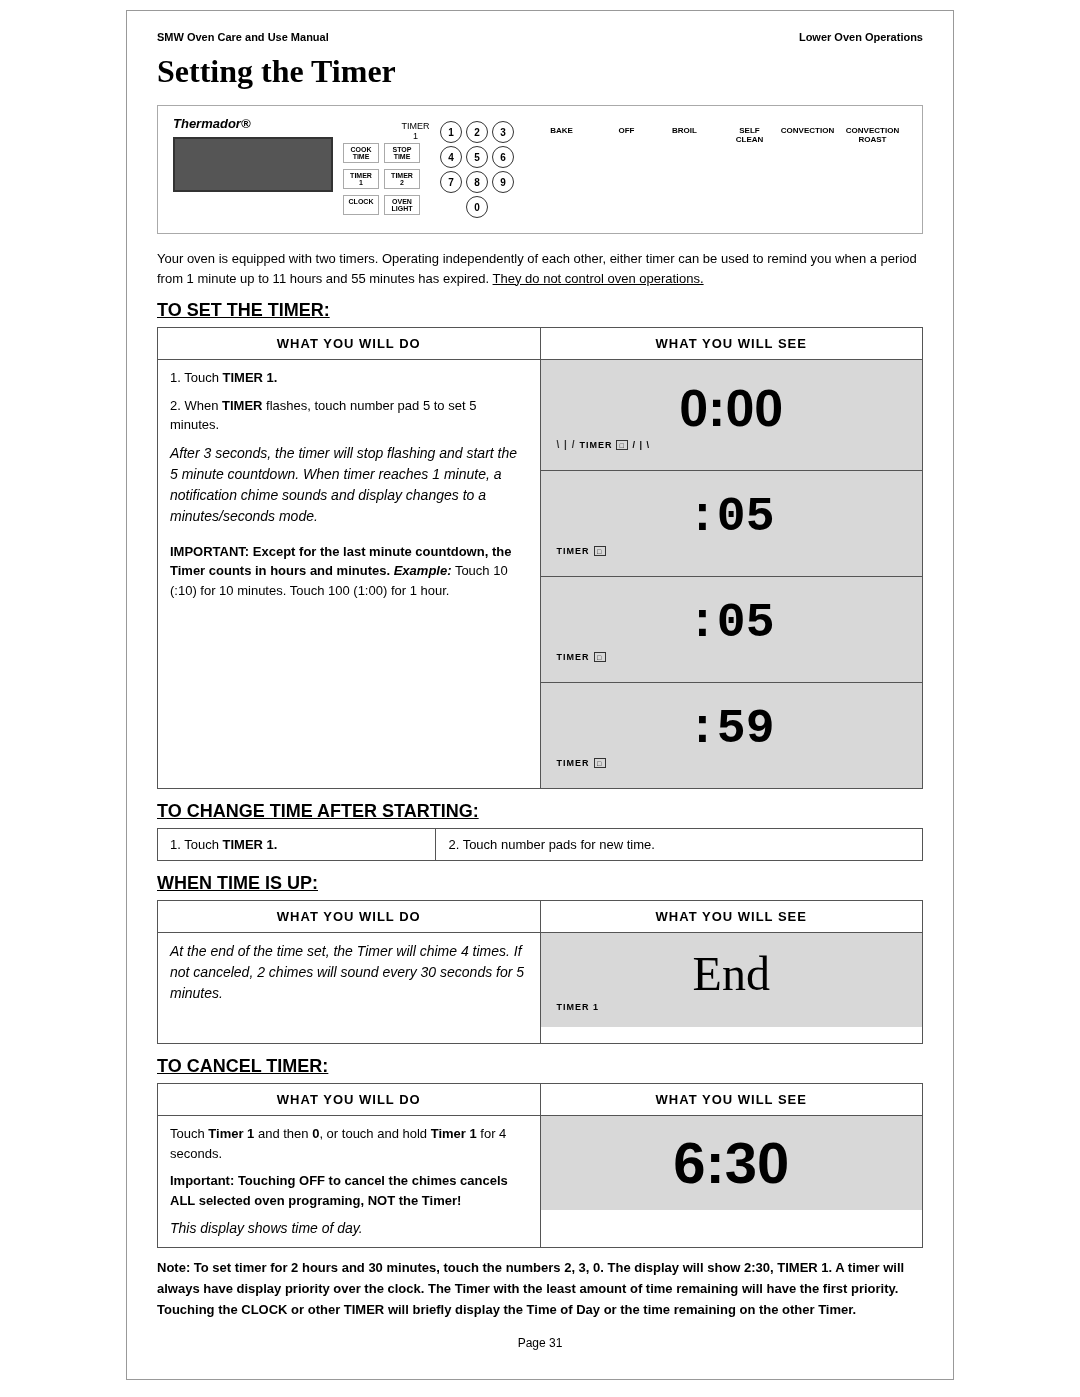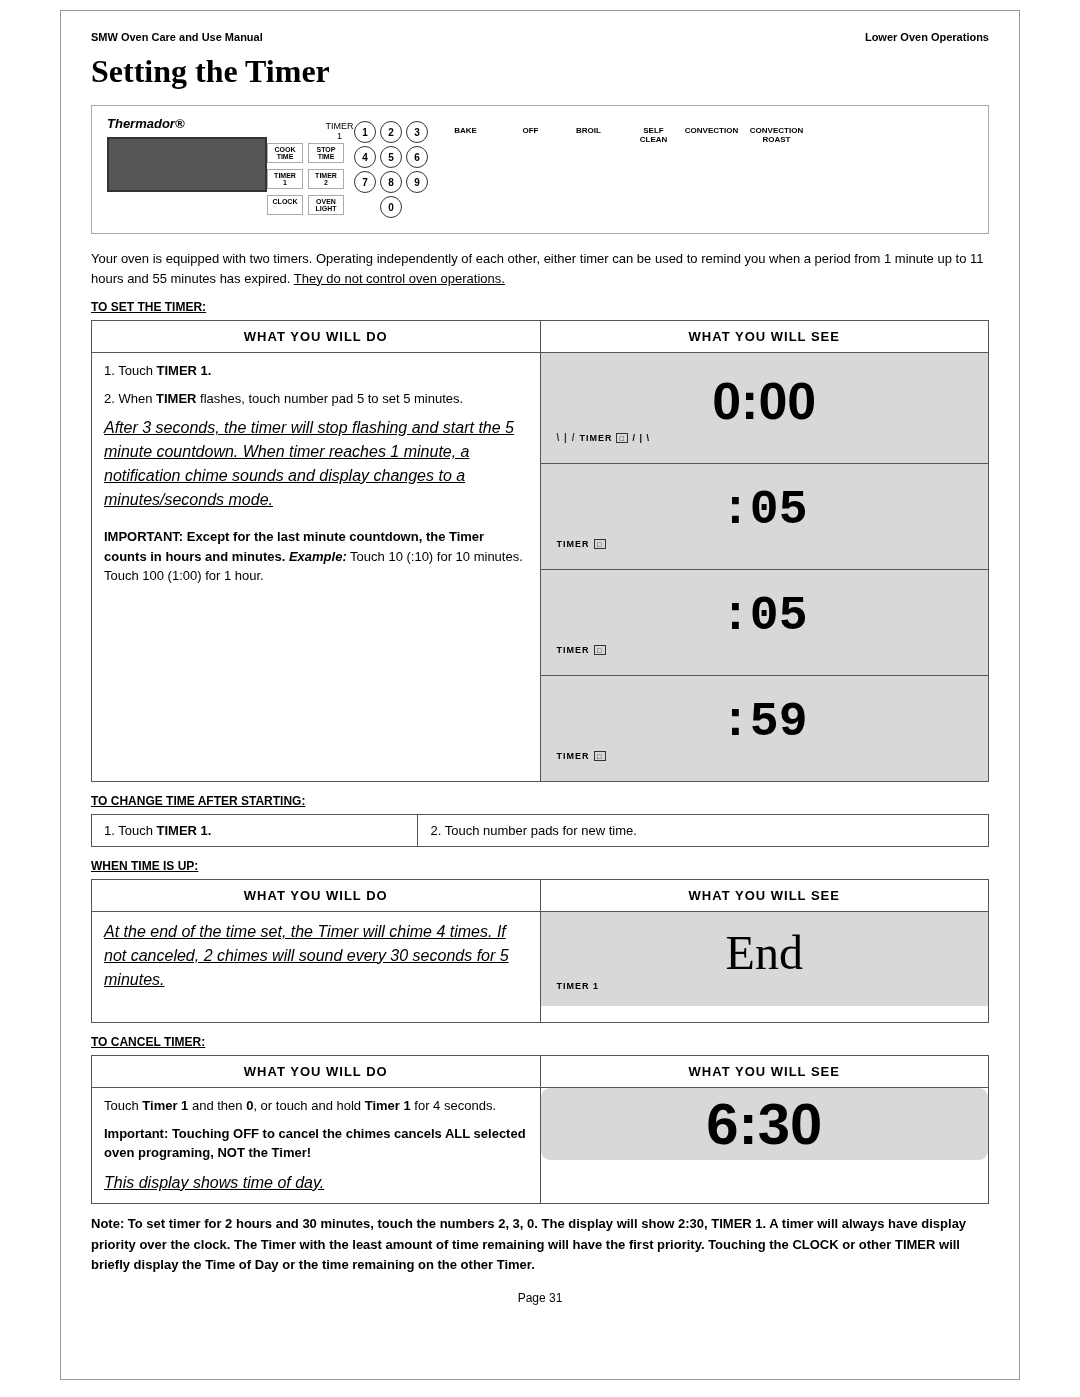--- a/index.html
+++ b/index.html
@@ -5,21 +5,21 @@
     * { box-sizing: border-box; margin: 0; padding: 0; }
     body {
       font-family: Arial, sans-serif;
       font-size: 13px;
       background: #fff;
       color: #000;
       width: 1080px;
       min-height: 1397px;
     }
     .page {
-      width: 960px;
+      width: 828px;
       margin: 0 auto;
       padding: 20px 30px;
       border: 1px solid #999;
       margin-top: 10px;
       min-height: 1370px;
       position: relative;
     }
     .page-header {
       display: flex;
       justify-content: space-between;
@@ -34,20 +34,21 @@
       margin-bottom: 15px;
       font-family: Georgia, serif;
     }
     
     .oven-diagram {
       border: 1px solid #aaa;
       padding: 10px 15px;
       margin-bottom: 15px;
       display: flex;
       align-items: flex-start;
+      gap: 10px;
       background: #fff;
     }
     .oven-left {
       display: flex;
       flex-direction: column;
       align-items: flex-start;
     }
     .thermador-logo {
       font-weight: bold;
       font-style: italic;
@@ -134,21 +135,21 @@
     }
     
     .intro-text {
       font-size: 13px;
       margin-bottom: 10px;
       line-height: 1.5;
     }
     .underline { text-decoration: underline; }
     
     .section-heading {
-      font-size: 12px;
+      font-size: 18px;
       font-weight: bold;
       text-decoration: underline;
       margin: 12px 0 6px 0;
     }
     
     .two-col-table {
       width: 100%;
       border: 1px solid #555;
       border-collapse: collapse;
       margin-bottom: 8px;
@@ -217,21 +218,21 @@
       border-collapse: collapse;
       margin-bottom: 8px;
     }
     .change-time-table td {
       border: 1px solid #555;
       padding: 8px 12px;
       font-size: 13px;
     }
     
     .step-text { margin-bottom: 8px; font-size: 13px; line-height: 1.5; }
-    .italic-text { font-style: italic; font-size: 16px; line-height: 1.5; text-decoration: underline; }
+    .italic-text { font-style: italic; font-size: 14px; line-height: 1.5; }
     
     .bottom-note {
       font-size: 13px;
       line-height: 1.6;
       margin-top: 10px;
       font-weight: bold;
     }
     .page-number {
       text-align: center;
       font-size: 12px;
@@ -446,21 +447,21 @@
       <td class="col-do col-header">WHAT  YOU  WILL DO</td>
       <td class="col-see col-header">WHAT  YOU  WILL SEE</td>
     </tr>
     <tr>
       <td class="col-do">
         <div class="step-text">Touch <strong>Timer 1</strong> and then <strong>0</strong>, or touch and hold <strong>Timer 1</strong> for 4 seconds.</div>
         <div class="step-text"><strong>Important:  Touching OFF to cancel the chimes cancels  ALL selected oven programing, NOT the Timer!</strong></div>
         <div class="italic-text">This display shows time of day.</div>
       </td>
       <td class="col-see" style="padding:0;">
-        <div class="display-box" style="margin-bottom:0; padding: 4px 12px; border-radius: 9px;">
+        <div class="display-box" style="margin-bottom:0; padding: 15px 12px;">
           <div class="display-630">6:30</div>
         </div>
       </td>
     </tr>
   </tbody>
     </table>
 
   <p class="bottom-note">
     <strong>Note:</strong> To set timer for 2 hours and 30 minutes, touch the numbers <strong>2, 3, 0.</strong>  The display will show <strong>2:30, TIMER 1.</strong>  A timer will always have display priority over the clock. The Timer with the least amount of time remaining will have the first priority.  Touching the <strong>CLOCK</strong> or other <strong>TIMER</strong> will briefly display the Time of Day or the time remaining on the other Timer.
   </p>

